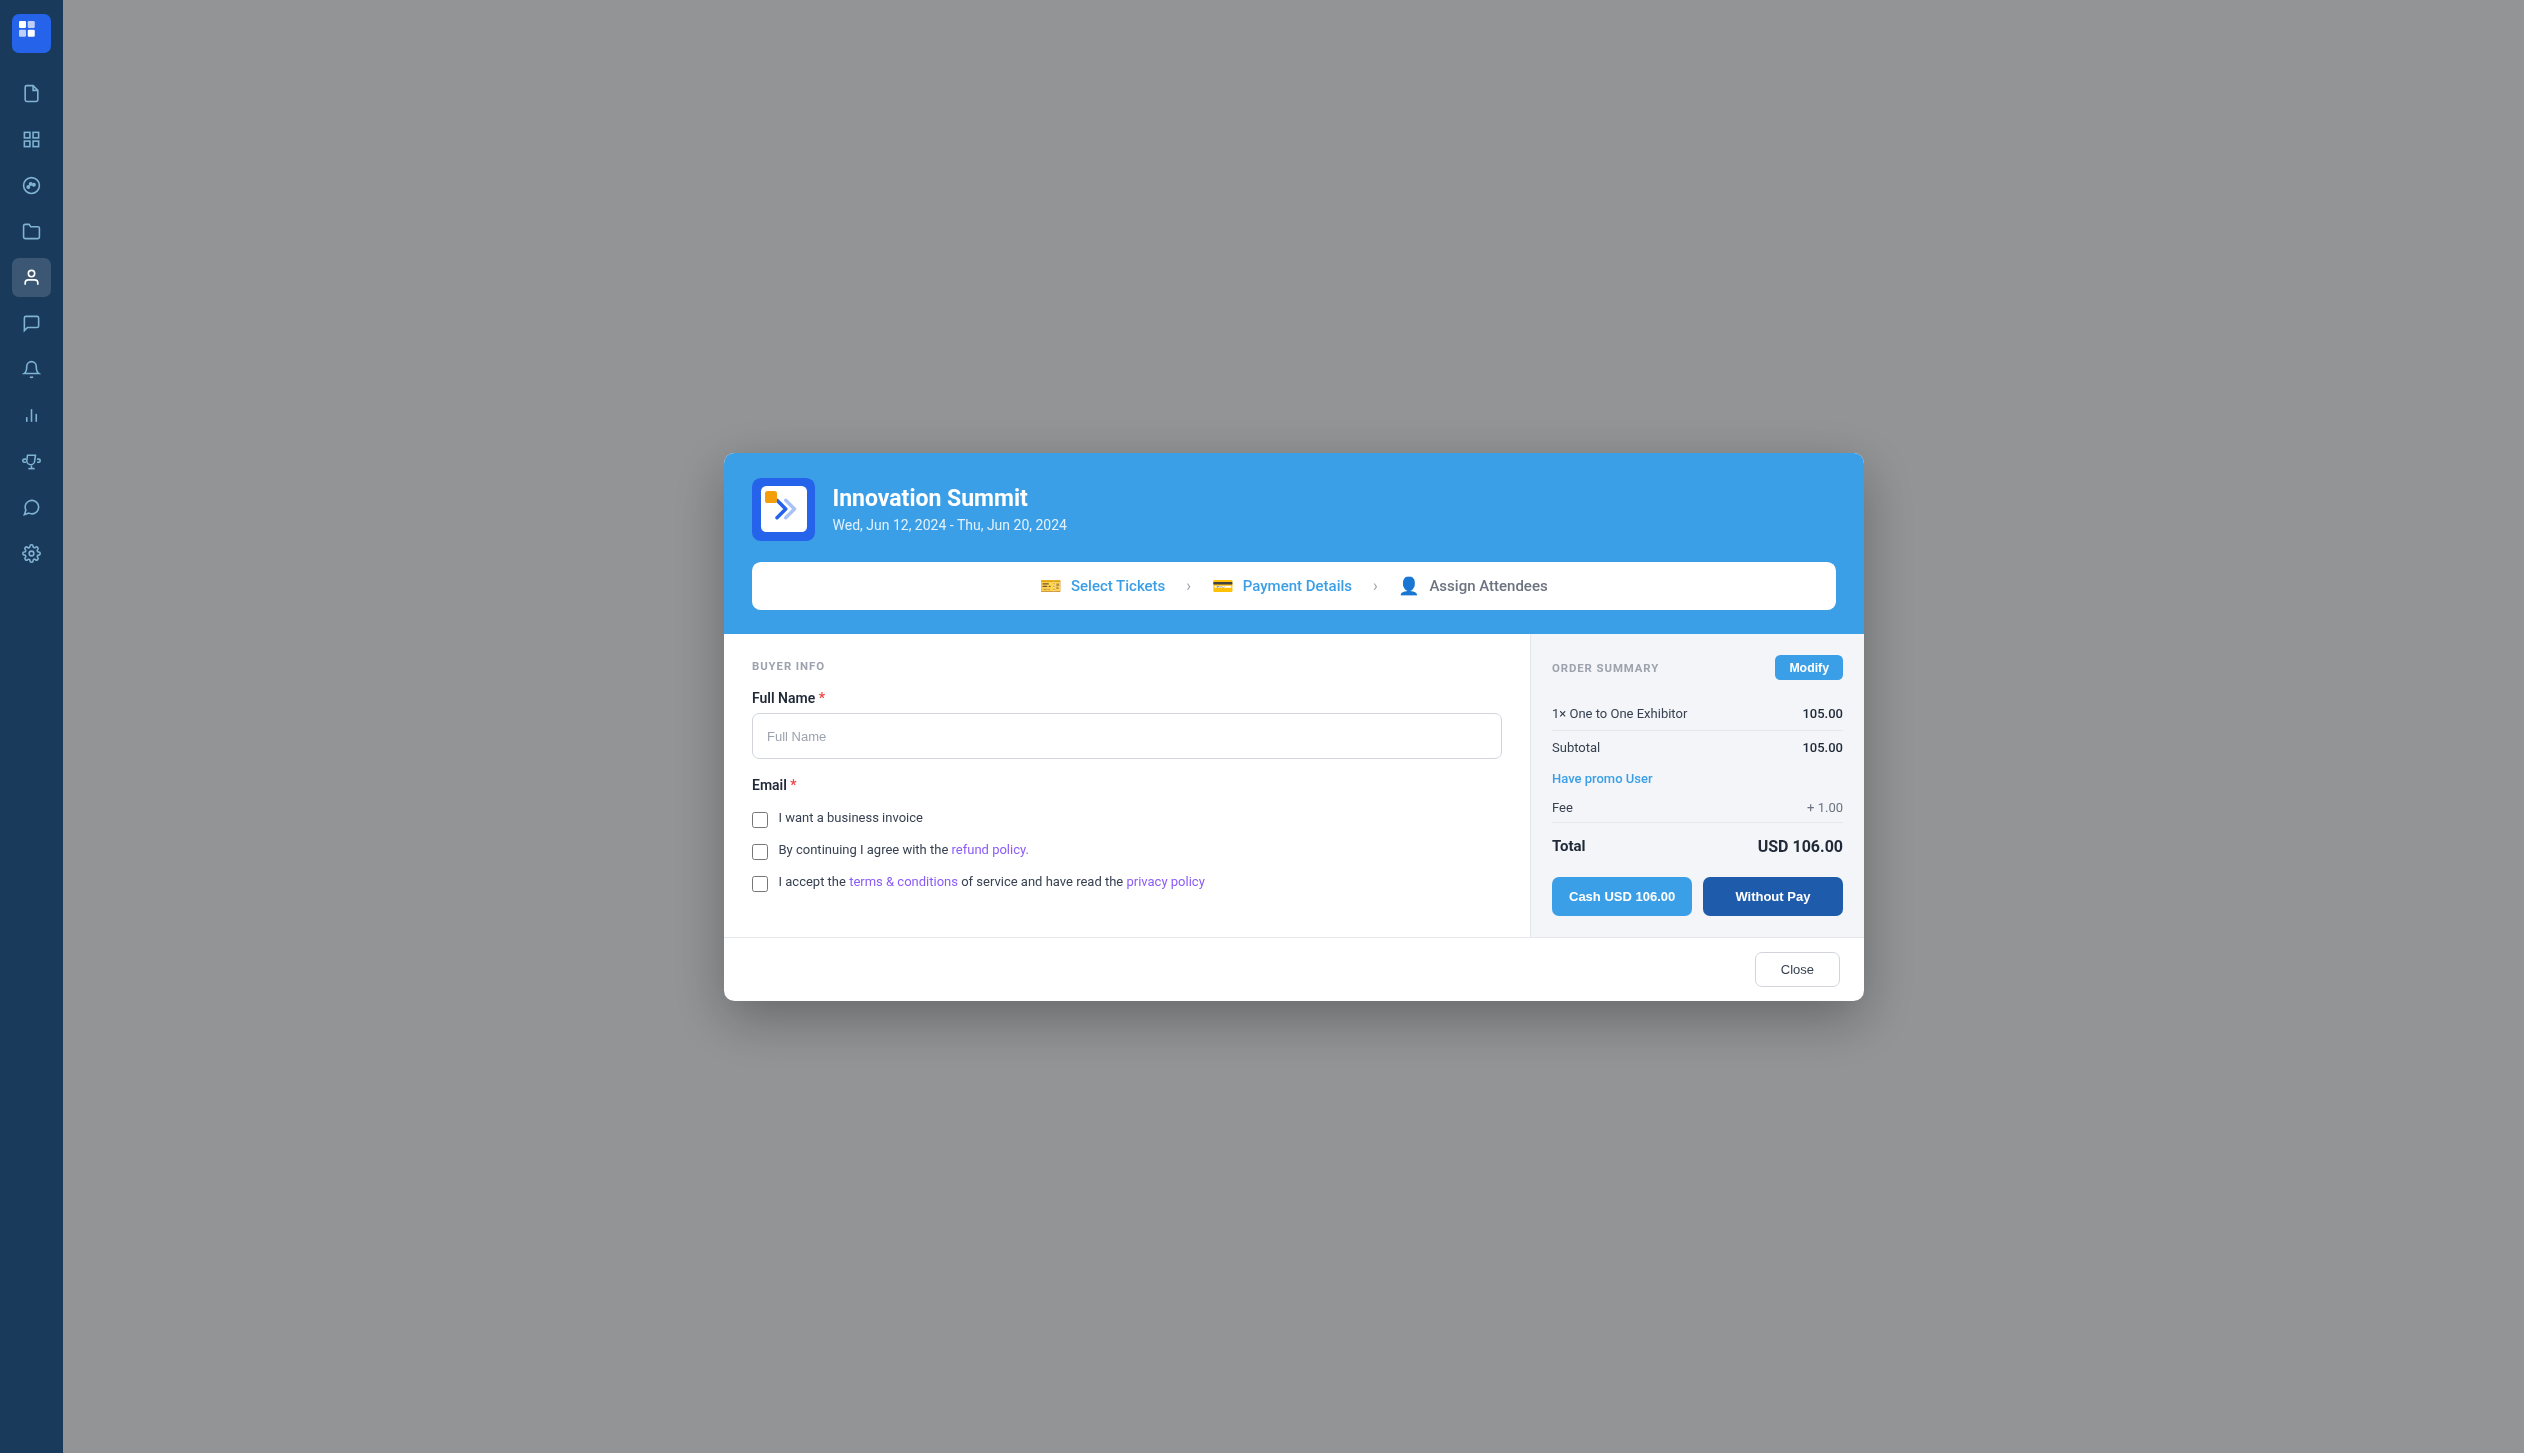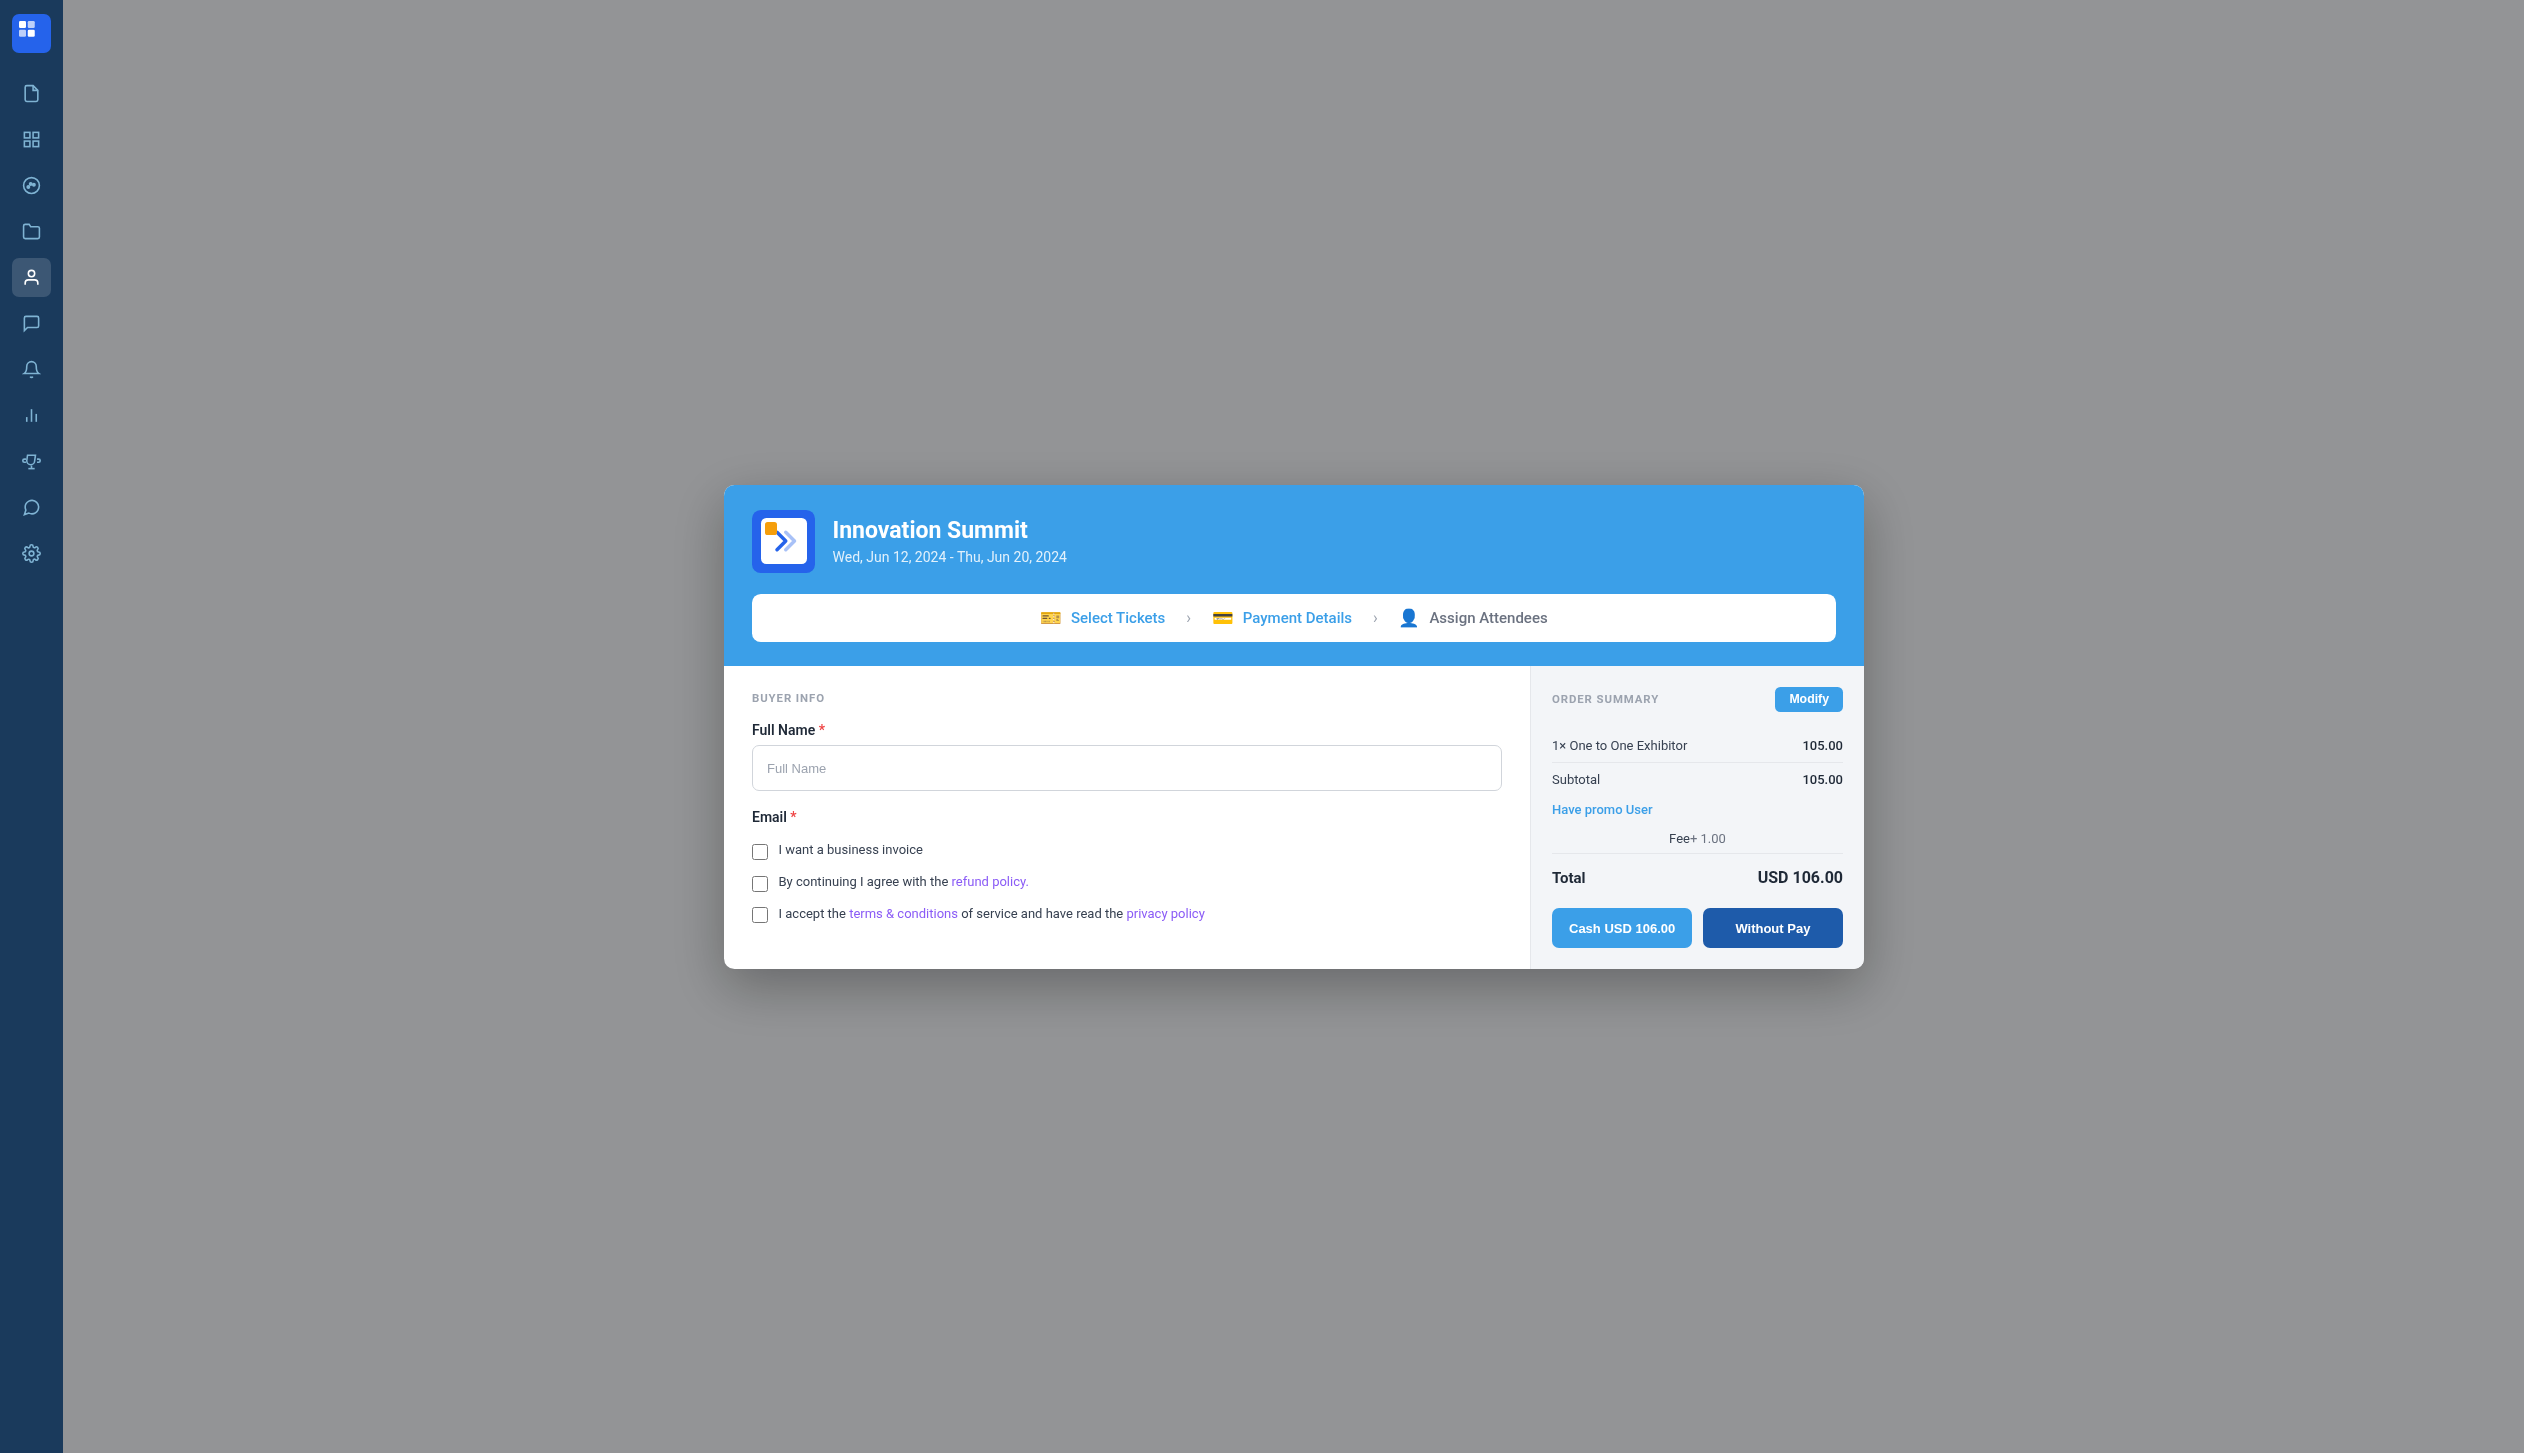--- a/index.html
+++ b/index.html
@@ -354,21 +354,21 @@
     .promo-link {
       color: #3b9fe8;
       font-size: 13px;
       font-weight: 500;
       cursor: pointer;
       padding: 7px 0;
       display: block;
     }
     .fee-line {
       display: flex;
-      justify-content: center;
+      justify-content: space-between;
       padding: 7px 0;
       font-size: 13px;
       color: #374151;
       border-bottom: 0.9px solid #e5e7eb;
     }
     .fee-amount { color: #6b7280; }
     .total-line {
       display: flex;
       justify-content: space-between;
       align-items: center;
@@ -623,17 +623,20 @@
           </div>
 
           <div class="payment-buttons">
             <button class="btn-cash">Cash USD 106.00</button>
             <button class="btn-without-pay">Without Pay</button>
           </div>
         </div>
 
       </div>
 
+      <div class="modal-footer">
+        <button class="btn-close">Close</button>
+      </div>
 
     </div>
   </div>
 </div>
 
 
 </body></html>

